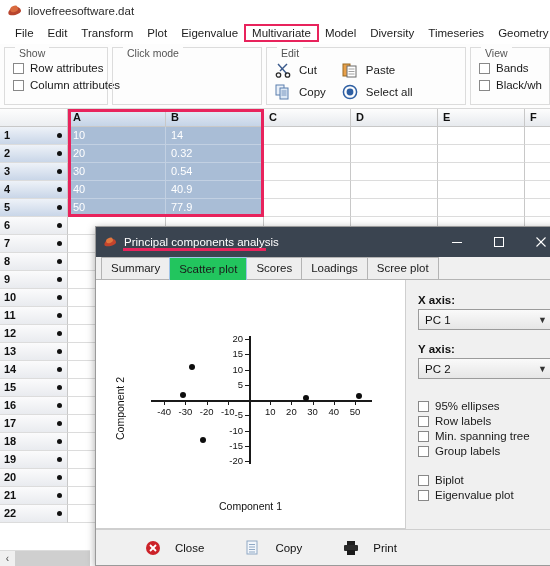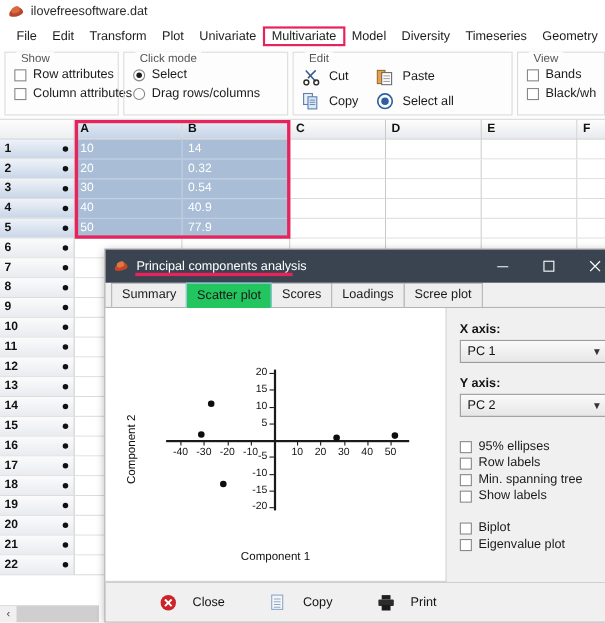--- a/index.html
+++ b/index.html
@@ -313,21 +313,21 @@
       <span class="leaf2"></span>
   </span>
   <span id="app-title-text">ilovefreesoftware.dat</span>
 </div>
 
 <div id="menubar">
   <div class="menu-item">File</div>
   <div class="menu-item">Edit</div>
   <div class="menu-item">Transform</div>
   <div class="menu-item">Plot</div>
-  <div class="menu-item">Univariate</div>
+  <div class="menu-item">Eigenvalue</div>
   <div class="menu-item highlighted">Multivariate</div>
   <div class="menu-item">Model</div>
   <div class="menu-item">Diversity</div>
   <div class="menu-item">Timeseries</div>
   <div class="menu-item">Geometry</div>
 
 </div>
 
 <div id="ribbon">
 
@@ -340,30 +340,20 @@
       </label>
       <label class="cbrow">
         <span class="cbox"></span>
         <span>Column attributes</span>
       </label>
     </div>
   </div>
 
   <div class="ribbon-group" style="width:150px;">
     <span class="grp-title">Click mode</span>
-    <div class="grp-body">
-      <label class="cbrow">
-        <span class="rbtn on"></span>
-        <span>Select</span>
-      </label>
-      <label class="cbrow">
-        <span class="rbtn"></span>
-        <span>Drag rows/columns</span>
-      </label>
-    </div>
   </div>
 
   <div class="ribbon-group" style="width:200px;">
     <span class="grp-title">Edit</span>
     <div class="grp-body two-col">
       <div class="grp-col">
         <div class="cmdrow">
           <span class="cmdicon">
             <svg width="16" height="16" viewBox="0 0 16 16">
               <line x1="3" y1="2" x2="12" y2="12" stroke="#3a5a8c" stroke-width="1.4"></line>
@@ -822,21 +812,21 @@
       <label class="panel-cb">
         <span class="cbox"></span>
         <span>Row labels</span>
       </label>
       <label class="panel-cb">
         <span class="cbox"></span>
         <span>Min. spanning tree</span>
       </label>
       <label class="panel-cb">
         <span class="cbox"></span>
-        <span>Show labels</span>
+        <span>Group labels</span>
       </label>
 
       <div style="height:14px;"></div>
 
       <label class="panel-cb">
         <span class="cbox"></span>
         <span>Biplot</span>
       </label>
       <label class="panel-cb">
         <span class="cbox"></span>

